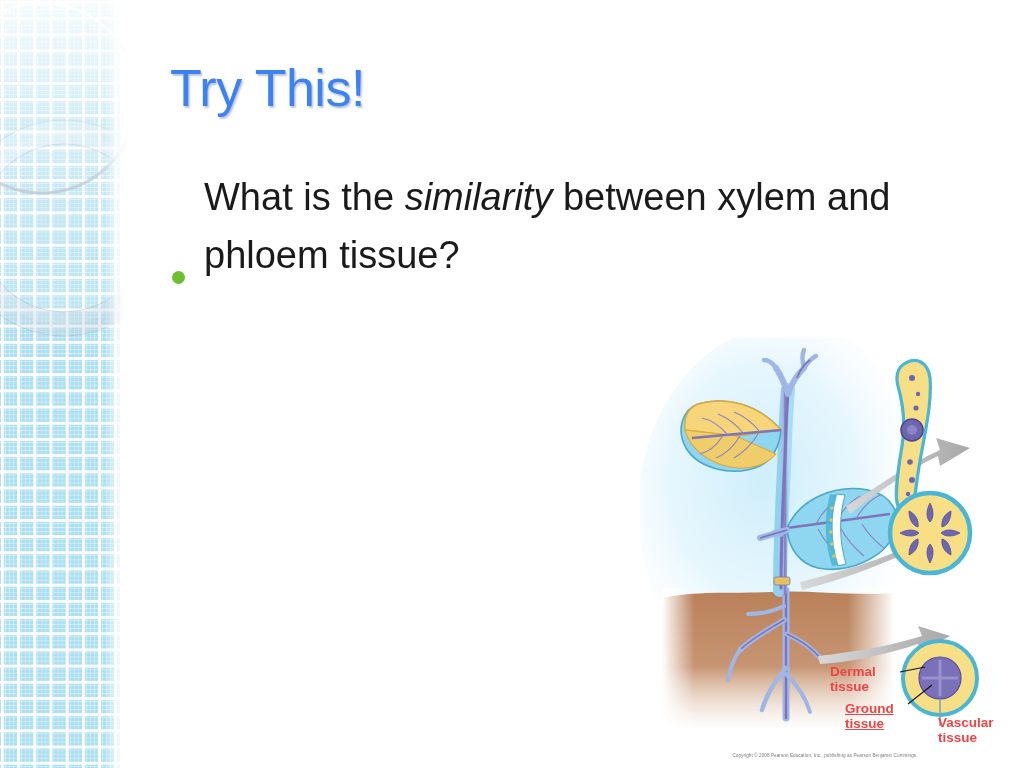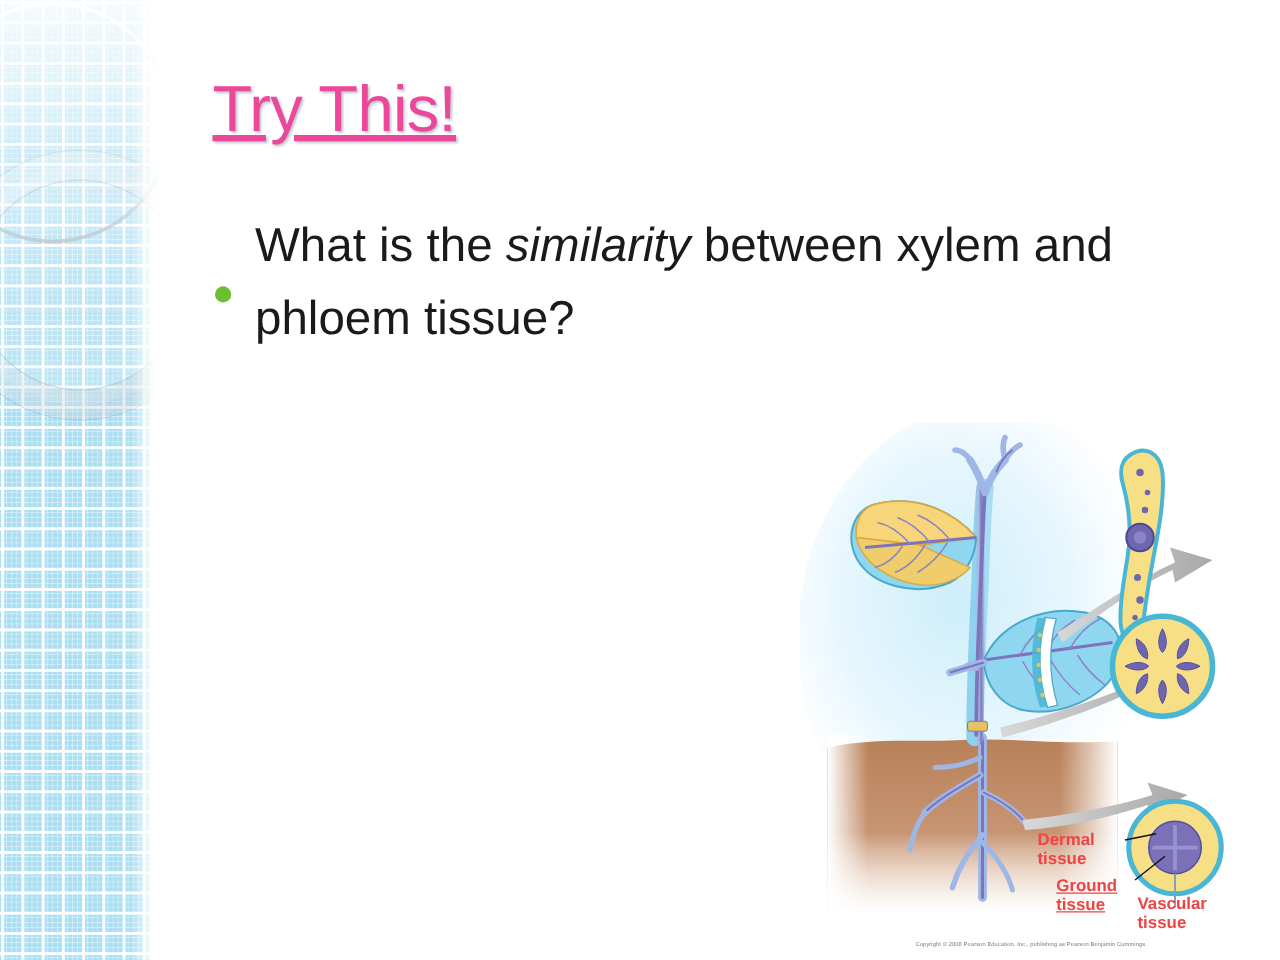--- a/index.html
+++ b/index.html
@@ -68,36 +68,35 @@
   }
 
   
   #title {
     position: absolute;
     left: 170px;
     top: 58px;
     font-size: 52px;
     font-weight: 400;
     letter-spacing: -0.5px;
-    color: #ec4899;
+    color: #3b82f6;
     text-shadow: 1.5px 1.5px 2px rgba(140,150,165,0.55);
     white-space: nowrap;
-    text-decoration: underline;
   }
 
   
   #bullets {
     position: absolute;
     left: 172px;
     top: 168px;
     width: 824px;
   }
   .bullet-row {
     display: flex;
-    align-items: center;
+    align-items: flex-end;
     margin-bottom: 4px;
   }
   .bullet-dot {
     flex: 0 0 auto;
     width: 13px;
     height: 13px;
     border-radius: 50%;
     background: #6cbf2e;
     margin-top: 18px;
     margin-right: 19px;
@@ -138,21 +137,21 @@
   .fig-label {
     position: absolute;
     font-size: 13.5px;
     font-weight: bold;
     color: #ef4444;
     line-height: 14.5px;
     white-space: pre-line;
   }
   #label-dermal  { left: 830px; top: 665px; }
   #label-ground  { left: 845px; top: 702px; text-decoration: underline; }
-  #label-vascular{ left: 910px; top: 716px; }
+  #label-vascular{ left: 938px; top: 716px; }
 </style>
 </head>
 <body>
 
 <div id="slide">
 
   <div id="sidebar">
     <div id="sidebar-grid"></div>
     <svg id="sidebar-rings" viewBox="0 0 126 768" width="126" height="768">
       <defs>

